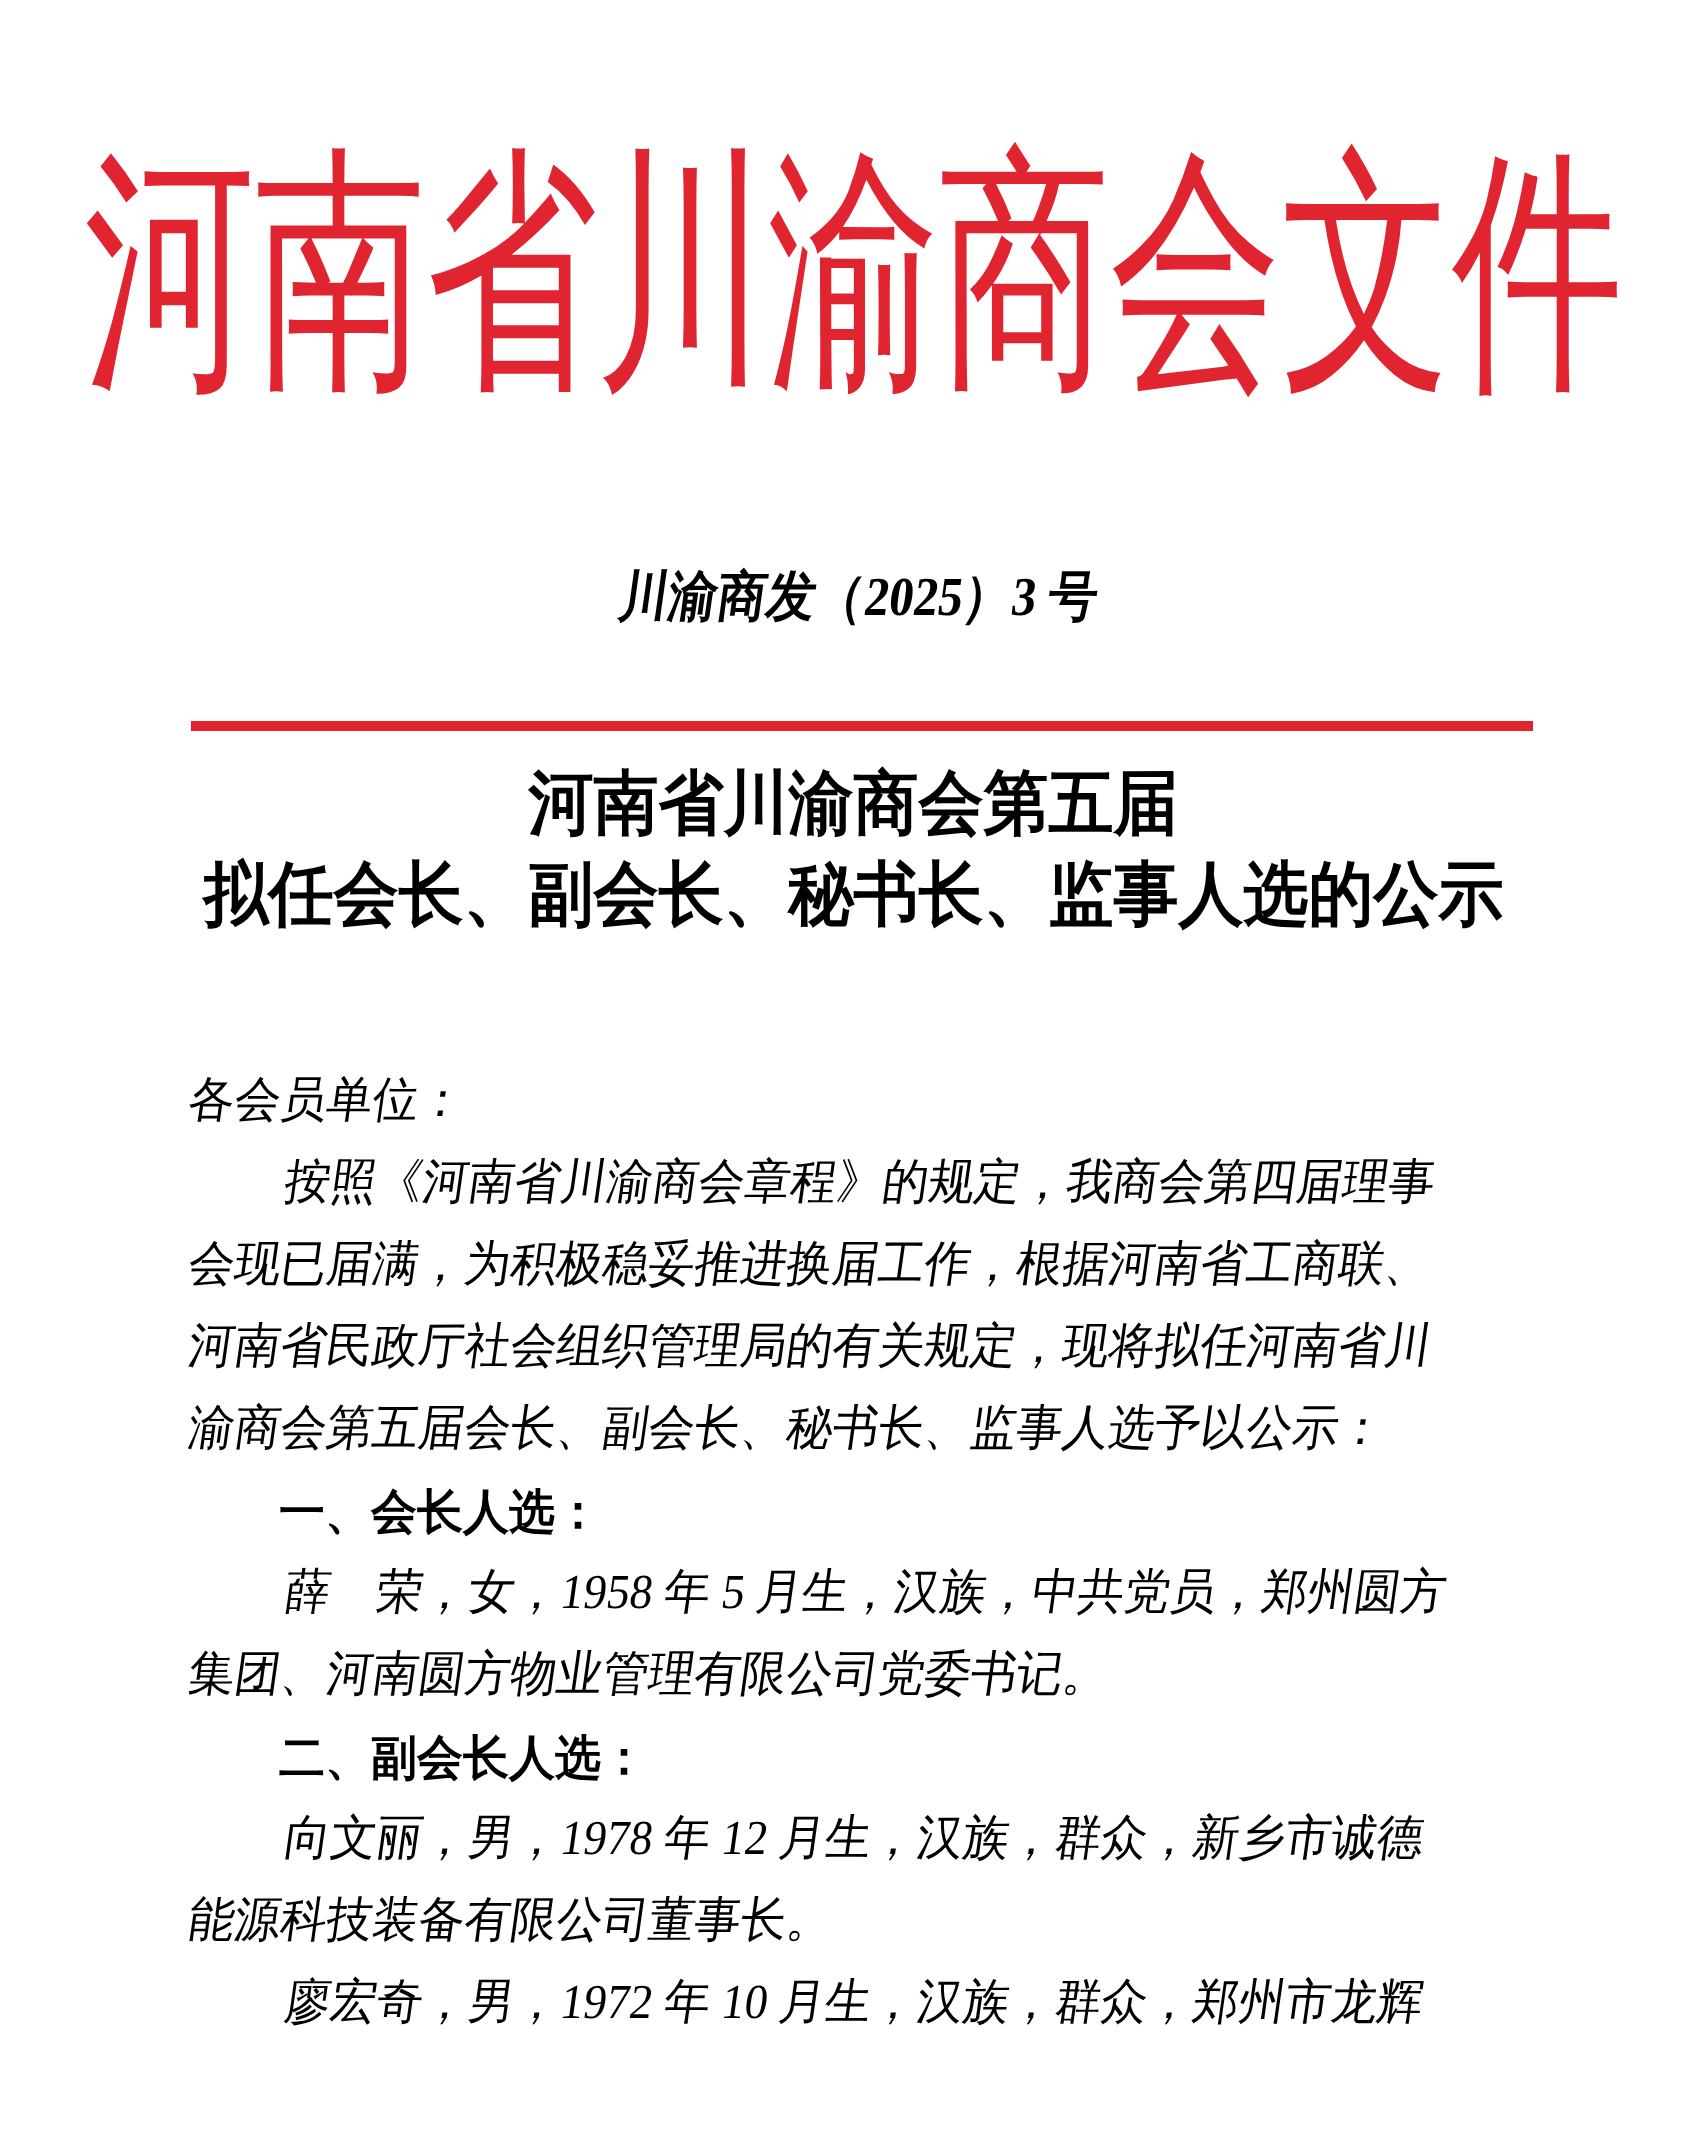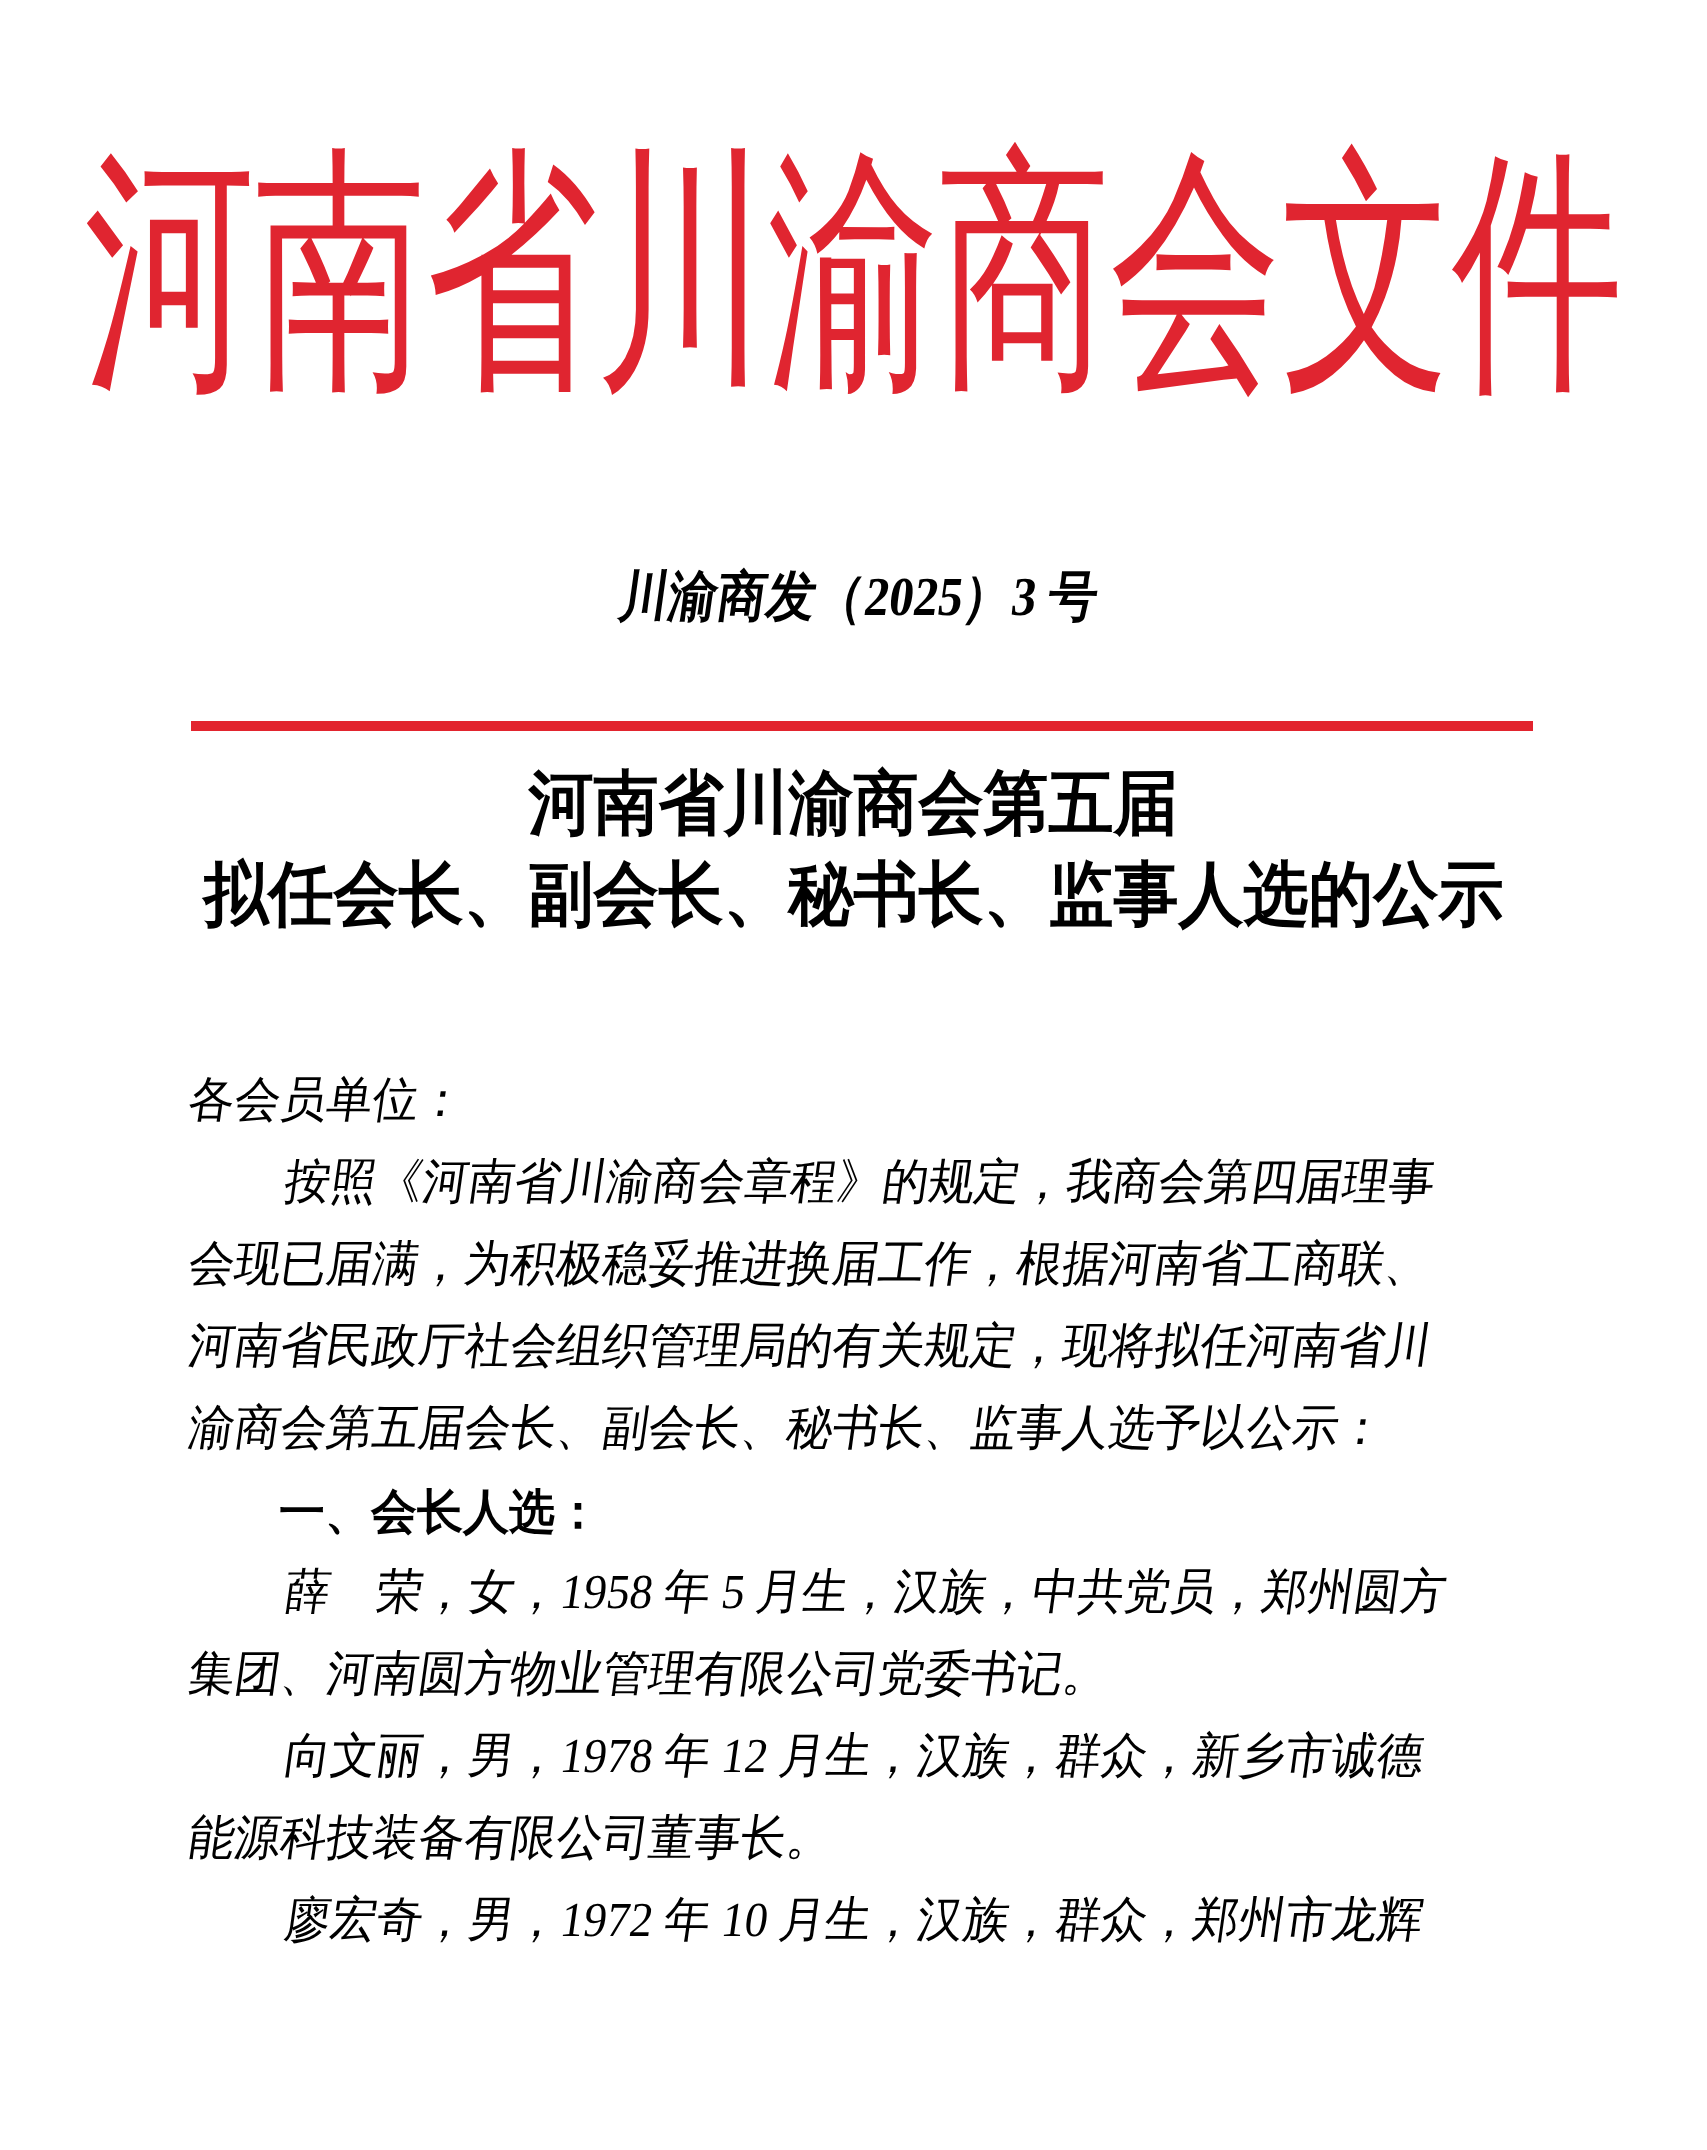--- a/index.html
+++ b/index.html
@@ -137,20 +137,23 @@
     </div>
     <div class="body-line indent section">
       <span class="t">一、会长人选：</span>
     </div>
     <div class="body-line indent">
       <span class="t">薛　荣，女，1958 年 5 月生，汉族，中共党员，郑州圆方</span>
     </div>
     <div class="body-line">
       <span class="t">集团、河南圆方物业管理有限公司党委书记。</span>
     </div>
+    <div class="body-line indent section">
+      <span class="t">二、副会长人选：</span>
+    </div>
     <div class="body-line indent">
       <span class="t">向文丽，男，1978 年 12 月生，汉族，群众，新乡市诚德</span>
     </div>
     <div class="body-line">
       <span class="t">能源科技装备有限公司董事长。</span>
     </div>
     <div class="body-line indent">
       <span class="t">廖宏奇，男，1972 年 10 月生，汉族，群众，郑州市龙辉</span>
     </div>
   </div>

